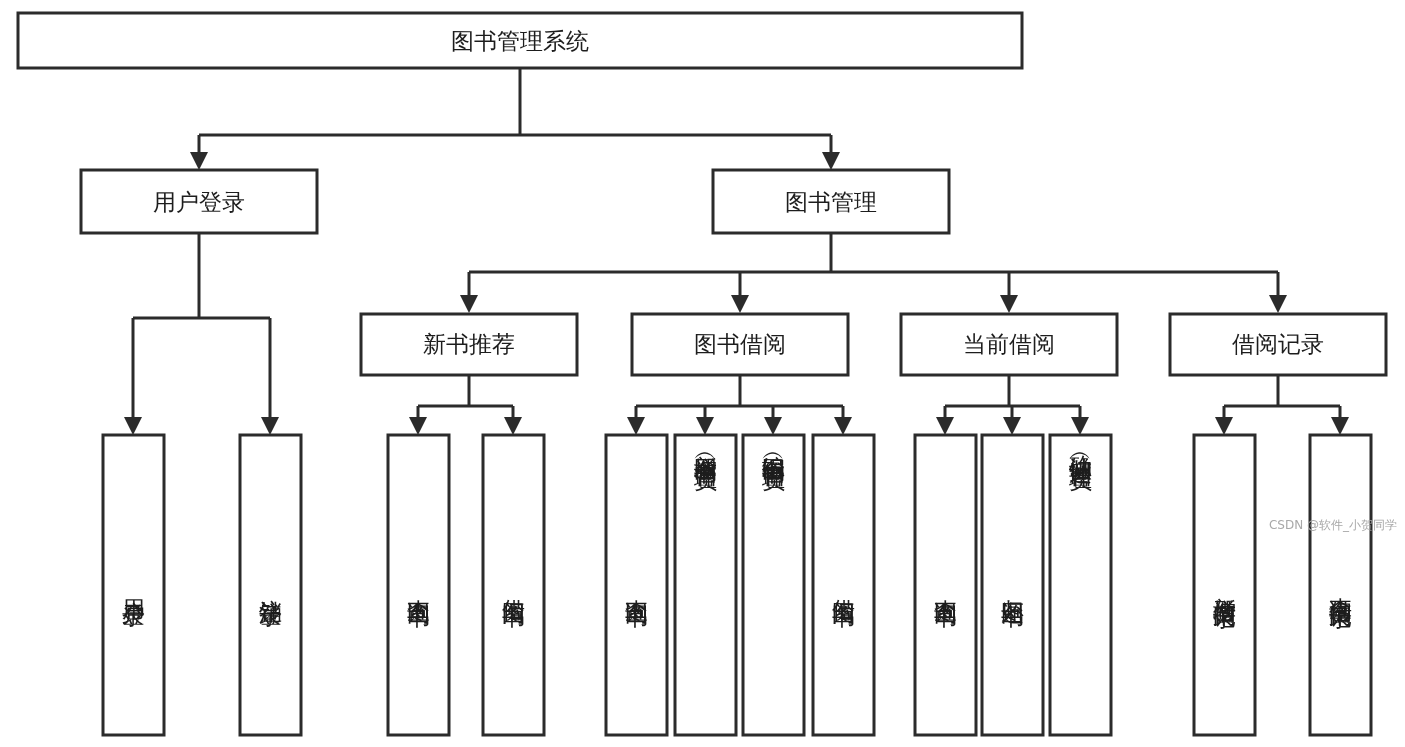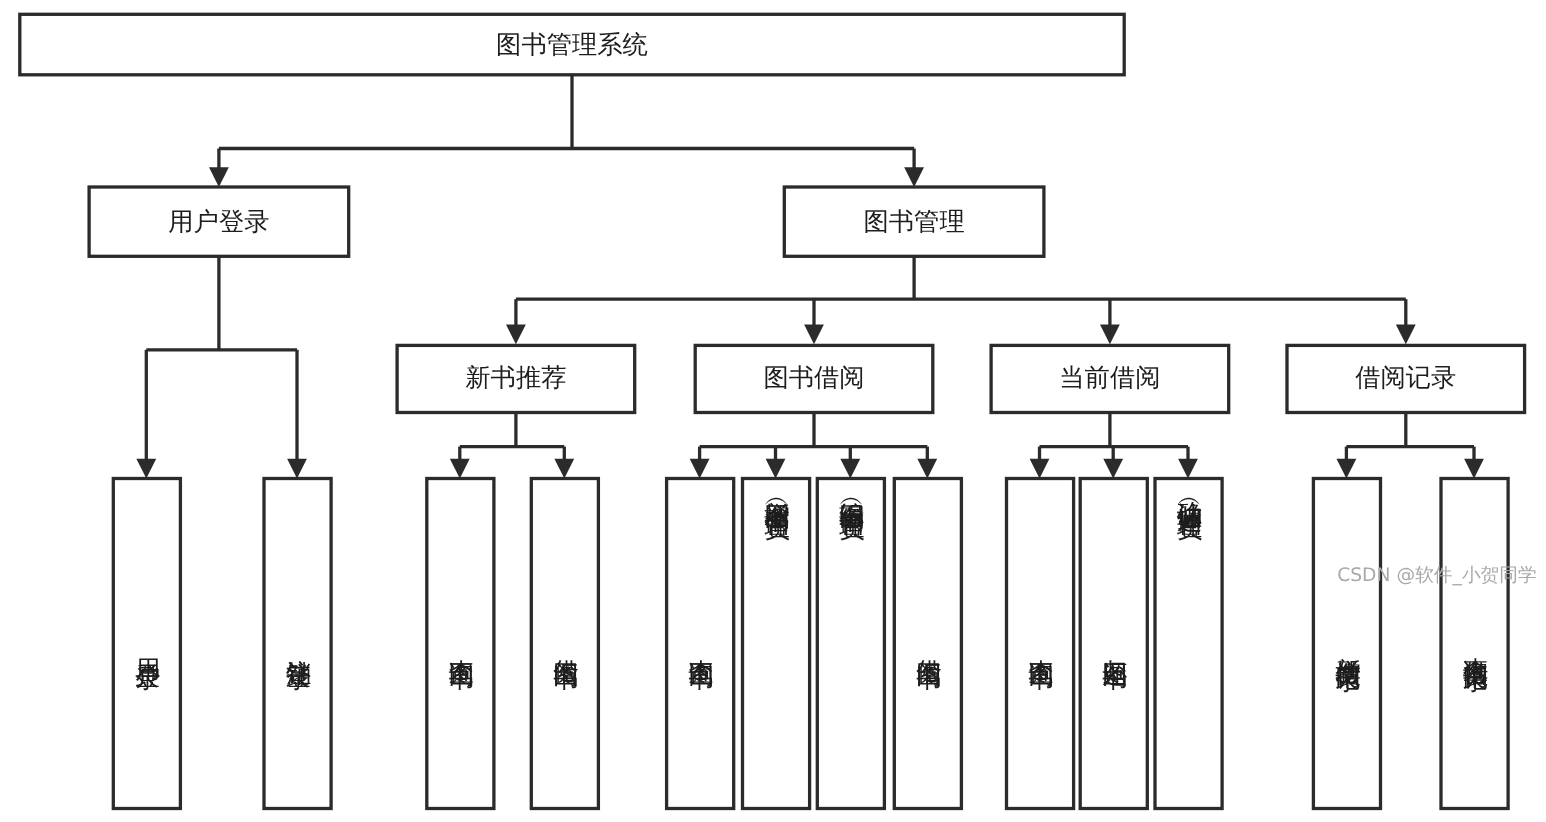--- a/index.html
+++ b/index.html
@@ -63,21 +63,21 @@
     display: flex;
     align-items: center;
     justify-content: center;
     pointer-events: none;
   }
   .watermark {
     position: absolute;
     right: 8px;
     bottom: 6px;
     font-family: "DejaVu Sans", "Liberation Sans", sans-serif;
-    font-size: 17px;
+    font-size: 12px;
     color: #a8a8a8;
     white-space: nowrap;
   }
 </style>
 </head>
 <body>
 
 <div id="diagram-root">
 
   <svg class="diagram" viewBox="0 0 1405 747" xmlns="http://www.w3.org/2000/svg">

